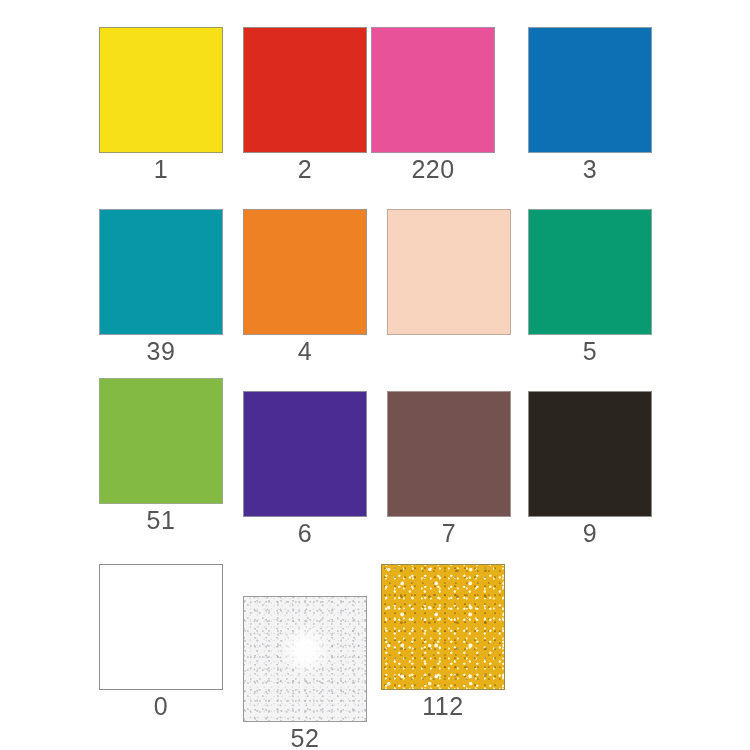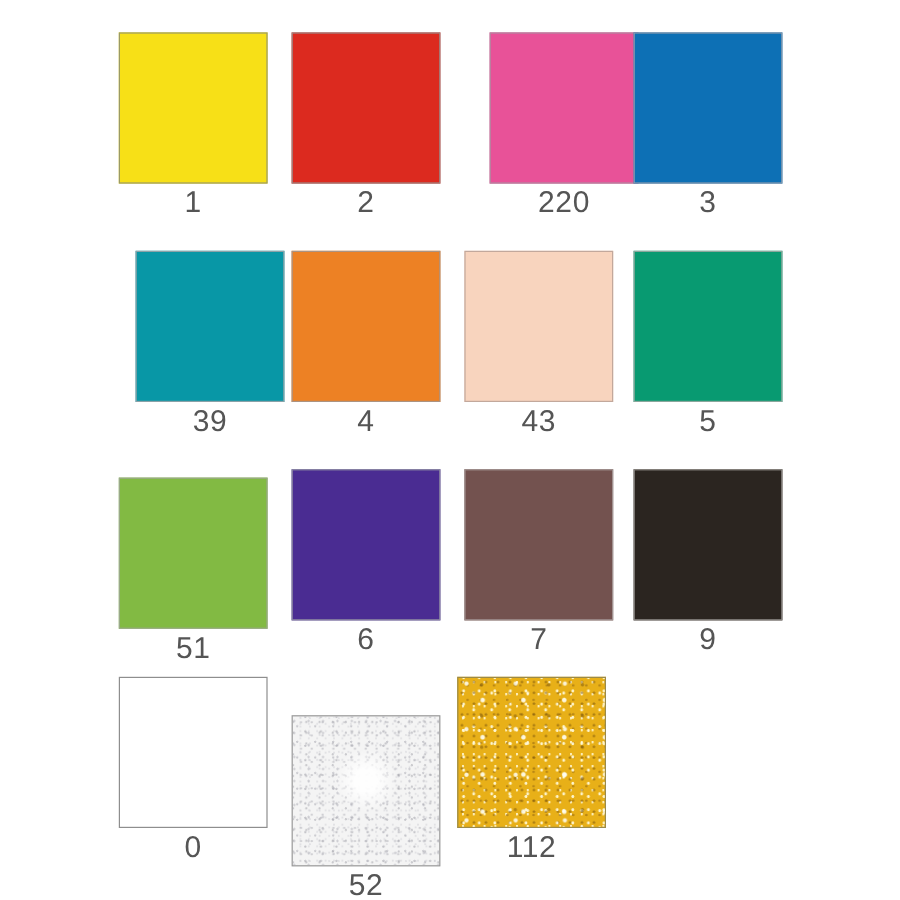--- a/index.html
+++ b/index.html
@@ -98,45 +98,44 @@
 
 <div id="swatch-grid">
     <div class="swatch-cell" style="left: 99px; top: 27px;">
       <div class="swatch-chip" style="background: rgb(247, 224, 23); border-color: rgb(154, 154, 102);"></div>
       <div class="swatch-label">1</div>
     </div>
     <div class="swatch-cell" style="left: 243px; top: 27px;">
       <div class="swatch-chip" style="background: rgb(220, 42, 31); border-color: rgb(154, 138, 136);"></div>
       <div class="swatch-label">2</div>
     </div>
-    <div class="swatch-cell" style="left: 408px; top: 27px;">
+    <div class="swatch-cell" style="left: 371px; top: 27px;">
       <div class="swatch-chip" style="background: rgb(232, 82, 152); border-color: rgb(176, 138, 160);"></div>
       <div class="swatch-label">220</div>
     </div>
     <div class="swatch-cell" style="left: 528px; top: 27px;">
       <div class="swatch-chip" style="background: rgb(13, 112, 181); border-color: rgb(138, 154, 173);"></div>
       <div class="swatch-label">3</div>
     </div>
-    <div class="swatch-cell" style="left: 113px; top: 209px;">
+    <div class="swatch-cell" style="left: 99px; top: 209px;">
       <div class="swatch-chip" style="background: rgb(8, 151, 166); border-color: rgb(138, 162, 168);"></div>
       <div class="swatch-label">39</div>
     </div>
     <div class="swatch-cell" style="left: 243px; top: 209px;">
       <div class="swatch-chip" style="background: rgb(237, 129, 36); border-color: rgb(171, 147, 130);"></div>
       <div class="swatch-label">4</div>
     </div>
     <div class="swatch-cell" style="left: 387px; top: 209px;">
       <div class="swatch-chip" style="background: rgb(248, 212, 190); border-color: rgb(194, 168, 156);"></div>
-      <div class="swatch-label">43</div>
     </div>
     <div class="swatch-cell" style="left: 528px; top: 209px;">
       <div class="swatch-chip" style="background: rgb(8, 154, 113); border-color: rgb(138, 167, 156);"></div>
       <div class="swatch-label">5</div>
     </div>
-    <div class="swatch-cell" style="left: 99px; top: 398px;">
+    <div class="swatch-cell" style="left: 99px; top: 378px;">
       <div class="swatch-chip" style="background: rgb(130, 186, 67); border-color: rgb(154, 169, 138);"></div>
       <div class="swatch-label">51</div>
     </div>
     <div class="swatch-cell" style="left: 243px; top: 391px;">
       <div class="swatch-chip" style="background: rgb(74, 44, 146); border-color: rgb(140, 138, 162);"></div>
       <div class="swatch-label">6</div>
     </div>
     <div class="swatch-cell" style="left: 387px; top: 391px;">
       <div class="swatch-chip" style="background: rgb(115, 82, 79); border-color: rgb(160, 146, 144);"></div>
       <div class="swatch-label">7</div>

